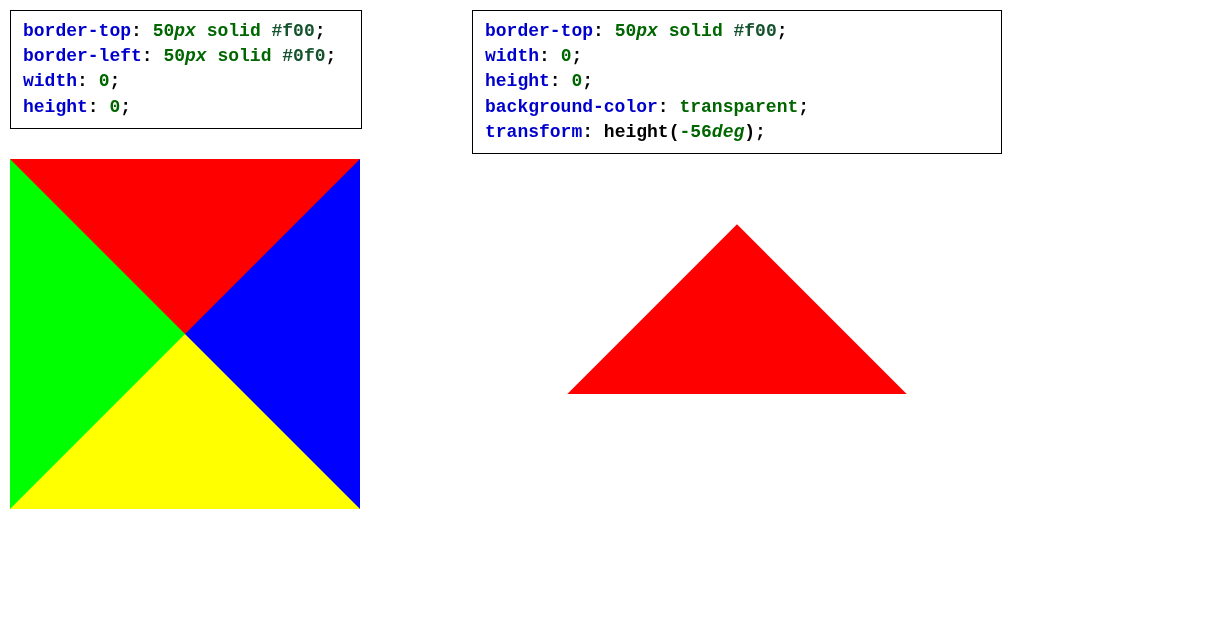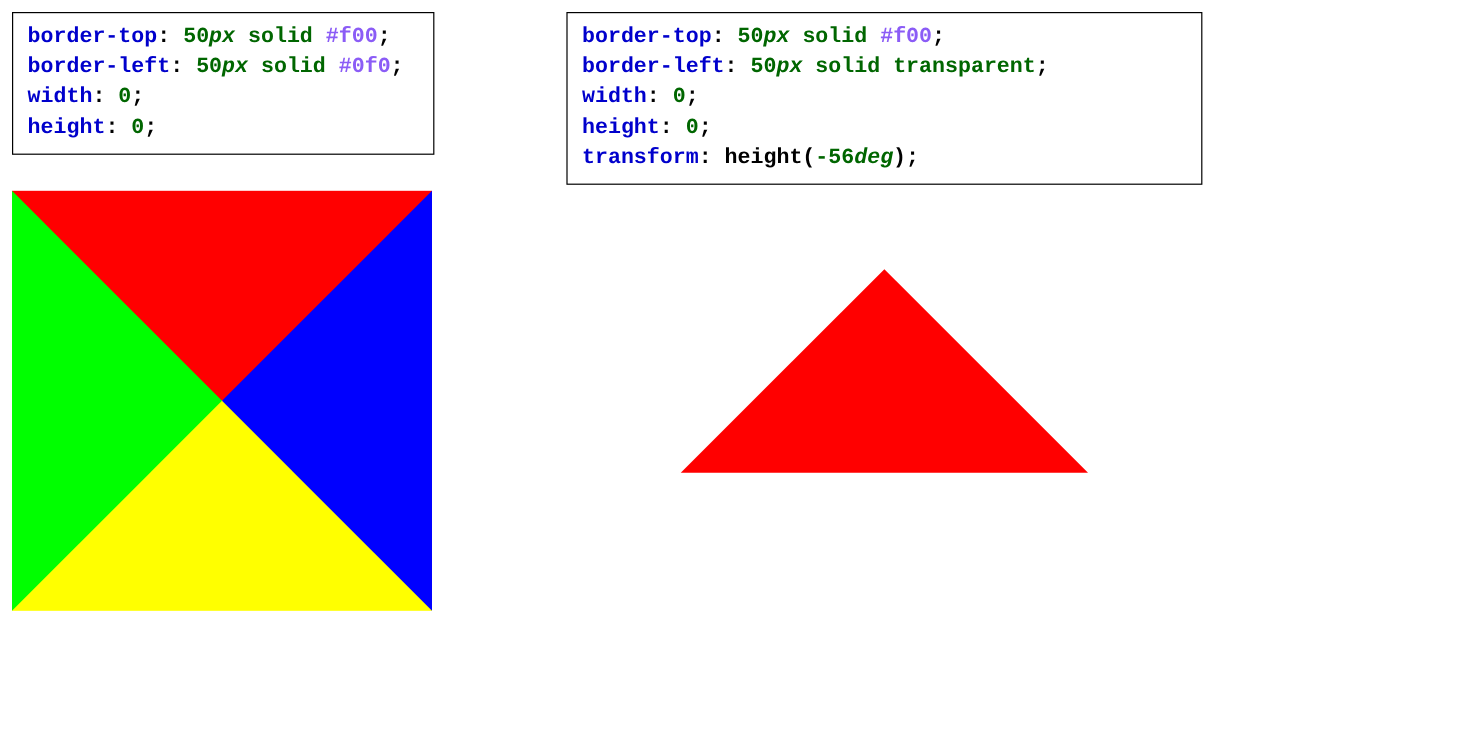--- a/index.html
+++ b/index.html
@@ -36,21 +36,21 @@
       white-space: nowrap;
     }
 
     .line {
       display: block;
     }
 
     .prop { color: #0000cc; }
     .num { color: #006600; }
     .kw { color: #006600; }
-    .hex { color: #8b5cf6; }
+    .hex { color: #14532d; }
     .unit { color: #006600; font-style: italic; }
     .fn { color: #000; }
     .plain { color: #000; }
 
     
     .shape-box {
       width: 352px;
       height: 350px;
       position: relative;
     }
@@ -108,27 +108,27 @@
       <div class="border-square"></div>
     </div>
   </div>
 
   <div class="column">
     <div class="code-box">
       <span class="line">
         <span class="prop">border-top</span><span class="plain">: </span><span class="num">50</span><span class="unit">px</span><span class="plain"> </span><span class="kw">solid</span><span class="plain"> </span><span class="hex">#f00</span><span class="plain">;</span>
       </span>
       <span class="line">
-        <span class="prop">border-left</span><span class="plain">: </span><span class="num">50</span><span class="unit">px</span><span class="plain"> </span><span class="kw">solid</span><span class="plain"> </span><span class="kw">transparent</span><span class="plain">;</span>
-      </span>
-      <span class="line">
         <span class="prop">width</span><span class="plain">: </span><span class="num">0</span><span class="plain">;</span>
       </span>
       <span class="line">
         <span class="prop">height</span><span class="plain">: </span><span class="num">0</span><span class="plain">;</span>
+      </span>
+      <span class="line">
+        <span class="prop">background-color</span><span class="plain">: </span><span class="kw">transparent</span><span class="plain">;</span>
       </span>
       <span class="line">
         <span class="prop">transform</span><span class="plain">: </span><span class="fn">height</span><span class="plain">(</span><span class="num">-56</span><span class="unit">deg</span><span class="plain">);</span>
       </span>
     </div>
     <div class="triangle-wrap">
       <div class="triangle"></div>
     </div>
   </div>
 

